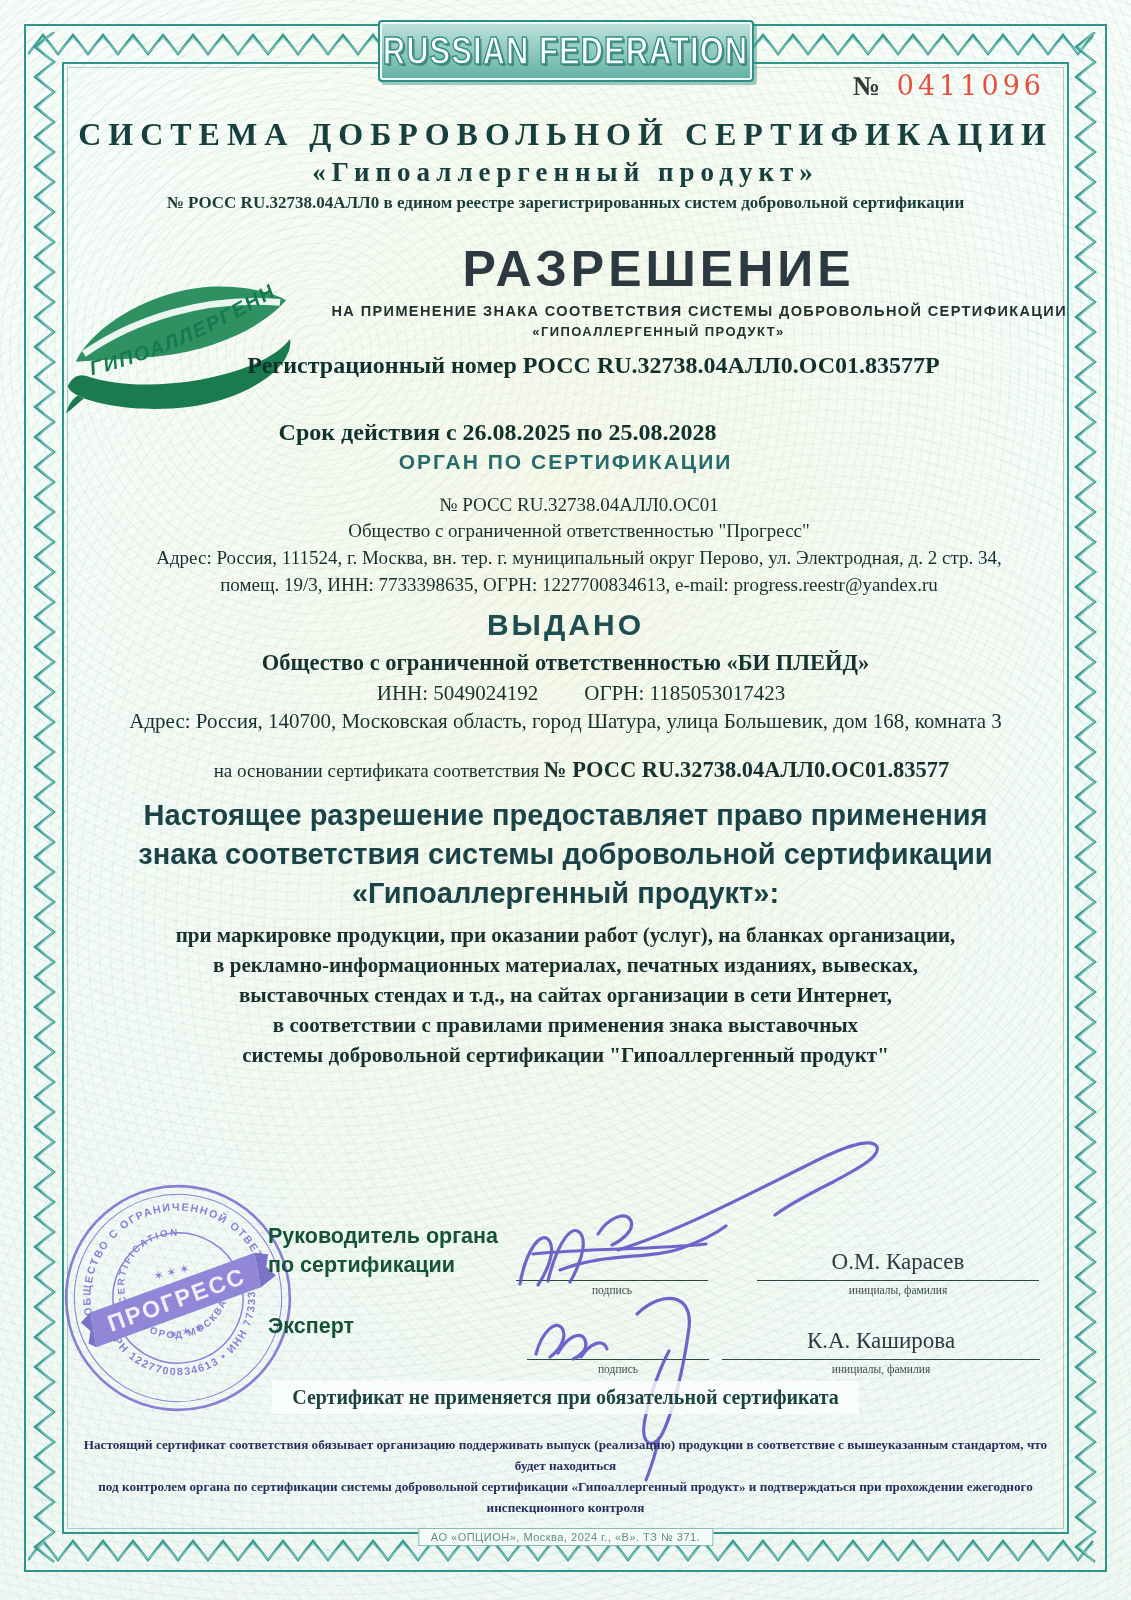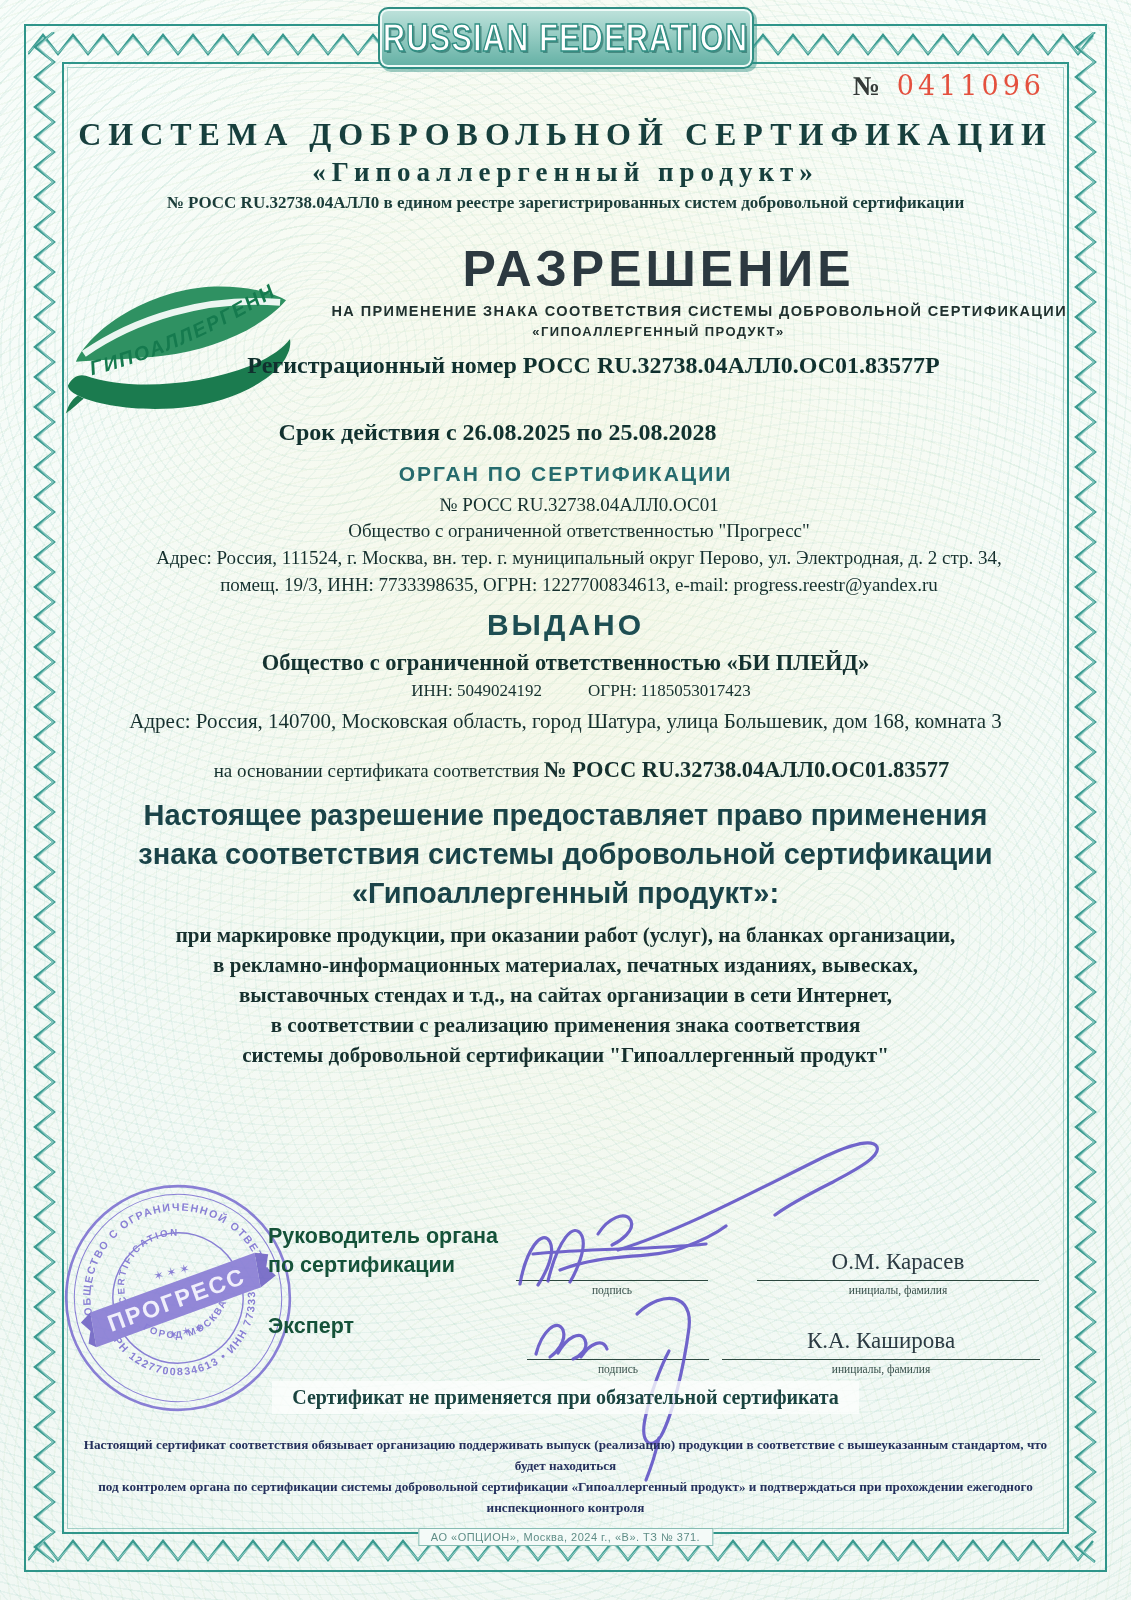--- a/index.html
+++ b/index.html
@@ -13,22 +13,22 @@
       linear-gradient(180deg,#f8fdfa,#f1f8f4);
     font-family:"Liberation Serif","DejaVu Serif",serif;}
   .abs{position:absolute;}
   .cline{position:absolute;left:64px;right:64px;text-align:center;}
   
   .f-outer{position:absolute;inset:24px 24px 28px 24px;border:2.5px solid #2f958a;pointer-events:none;}
   .f-inner{position:absolute;inset:62px 62px 66px 62px;border:2px solid #2f958a;pointer-events:none;}
   .f-inner2{position:absolute;inset:67px 67px 71px 67px;border:1px solid rgba(47,149,138,.4);pointer-events:none;}
   svg.zz{position:absolute;pointer-events:none;}
   
-  .banner{position:absolute;top:7px;left:50%;transform:translateX(-50%);width:372px;height:58px;z-index:5;
-    background:linear-gradient(180deg,#bfe3dc,#63b0a4);border:2px solid #2f8e83;border-radius:10px;
+  .banner{position:absolute;top:20px;left:50%;transform:translateX(-50%);width:372px;height:58px;z-index:5;
+    background:linear-gradient(180deg,#bfe3dc,#63b0a4);border:2px solid #2f8e83;border-radius:4px;
     box-shadow:3px 3px 0 rgba(47,142,131,.45), inset 0 0 0 2px #eefaf7;
     display:flex;align-items:center;justify-content:center;}
   .banner-text{font-family:"Liberation Sans",sans-serif;font-weight:900;font-size:31px;letter-spacing:1px;
     color:#ffffff;-webkit-text-stroke:1.2px #2f8e83;text-shadow:2px 2px 0 rgba(27,94,88,.55);
     transform:scaleY(1.25);white-space:nowrap;}
   
   .serial{position:absolute;top:70px;right:86px;font-size:27px;white-space:nowrap;}
   .serial .pre{color:#343a38;font-weight:600;}
   .serial .num{color:#e4503e;font-family:"DejaVu Serif",serif;letter-spacing:4px;margin-left:10px;}
   
@@ -36,25 +36,25 @@
   .t2{top:157px;font-size:27px;letter-spacing:6px;color:#173f3d;font-weight:600;white-space:nowrap;}
   .t3{top:193px;font-size:17px;font-weight:700;color:#1b3d3a;}
   .permit-title{top:240px;left:250px;right:64px;text-align:center;font-family:"Liberation Sans",sans-serif;
     font-weight:900;font-size:50px;letter-spacing:4px;color:#2c3940;}
   .psub1{top:303px;left:250px;right:64px;text-align:right;font-family:"Liberation Sans",sans-serif;
     font-weight:700;font-size:14.5px;letter-spacing:1.4px;color:#20312f;}
   .psub2{top:324px;left:250px;right:64px;text-align:center;font-family:"Liberation Sans",sans-serif;
     font-weight:700;font-size:13px;letter-spacing:1.4px;color:#20312f;}
   .regline{top:352px;left:120px;right:64px;text-align:center;font-size:24px;font-weight:700;color:#10302e;}
   .validity{top:419px;left:64px;right:200px;text-align:center;font-size:24px;font-weight:700;color:#11312f;}
-  .organ{top:462px;font-family:"Liberation Sans",sans-serif;font-weight:800;font-size:21px;letter-spacing:2px;color:#266b6d;}
+  .organ{top:450px;font-family:"Liberation Sans",sans-serif;font-weight:800;font-size:21px;letter-spacing:2px;color:#266b6d;}
   .oline{font-size:19px;color:#15302e;padding-left:27px;}
   .vydano{top:608px;font-family:"Liberation Sans",sans-serif;font-weight:900;font-size:30px;letter-spacing:3px;color:#1e4e52;}
   .company{top:650px;font-size:22.5px;font-weight:700;color:#13312f;}
-  .idline{top:681px;font-size:17px;color:#15302e;padding-left:31px;}
+  .idline{top:681px;font-size:21px;color:#15302e;padding-left:31px;}
   .idline .gap{display:inline-block;width:46px;}
   .iaddr{top:709px;font-size:21px;color:#15302e;}
   .basis{top:757px;font-size:19px;color:#15302e;padding-left:32px;}
   .basis b{font-size:22.5px;}
   .grant{top:796px;font-family:"Liberation Sans",sans-serif;font-weight:800;font-size:29px;line-height:39px;color:#1a4348;}
   .usage{top:920px;font-size:21px;font-weight:700;line-height:30px;color:#16302e;}
   
   .role{position:absolute;left:268px;width:235px;font-family:"Liberation Sans",sans-serif;font-weight:800;
     font-size:21.5px;line-height:29px;color:#155239;}
   .siggroup{position:absolute;text-align:center;}
@@ -147,21 +147,21 @@
   <div class="cline grant">
     <div>Настоящее разрешение предоставляет право применения</div>
     <div>знака соответствия системы добровольной сертификации</div>
     <div>«Гипоаллергенный продукт»:</div>
   </div>
 
   <div class="cline usage">
     <div>при маркировке продукции, при оказании работ (услуг), на бланках организации,</div>
     <div>в рекламно-информационных материалах, печатных изданиях, вывесках,</div>
     <div>выставочных стендах и т.д., на сайтах организации в сети Интернет,</div>
-    <div>в соответствии с реализацию применения знака соответствия</div>
+    <div>в соответствии с правилами применения знака выставочных</div>
     <div>системы добровольной сертификации "Гипоаллергенный продукт"</div>
   </div>
 
   <svg class="abs" style="left:56px;top:1176px;width:244px;height:244px;transform:rotate(-14deg);opacity:.88" viewBox="0 0 240 240">
     <g fill="none" stroke="#7b6fd1">
       <circle cx="120" cy="120" r="110" stroke-width="2.6"></circle>
       <circle cx="120" cy="120" r="102" stroke-width="1"></circle>
       <circle cx="120" cy="120" r="64" stroke-width="1.4"></circle>
     </g>
     <path id="stampTop" d="M34,120 A86,86 0 1 1 206,120" fill="none"></path>

